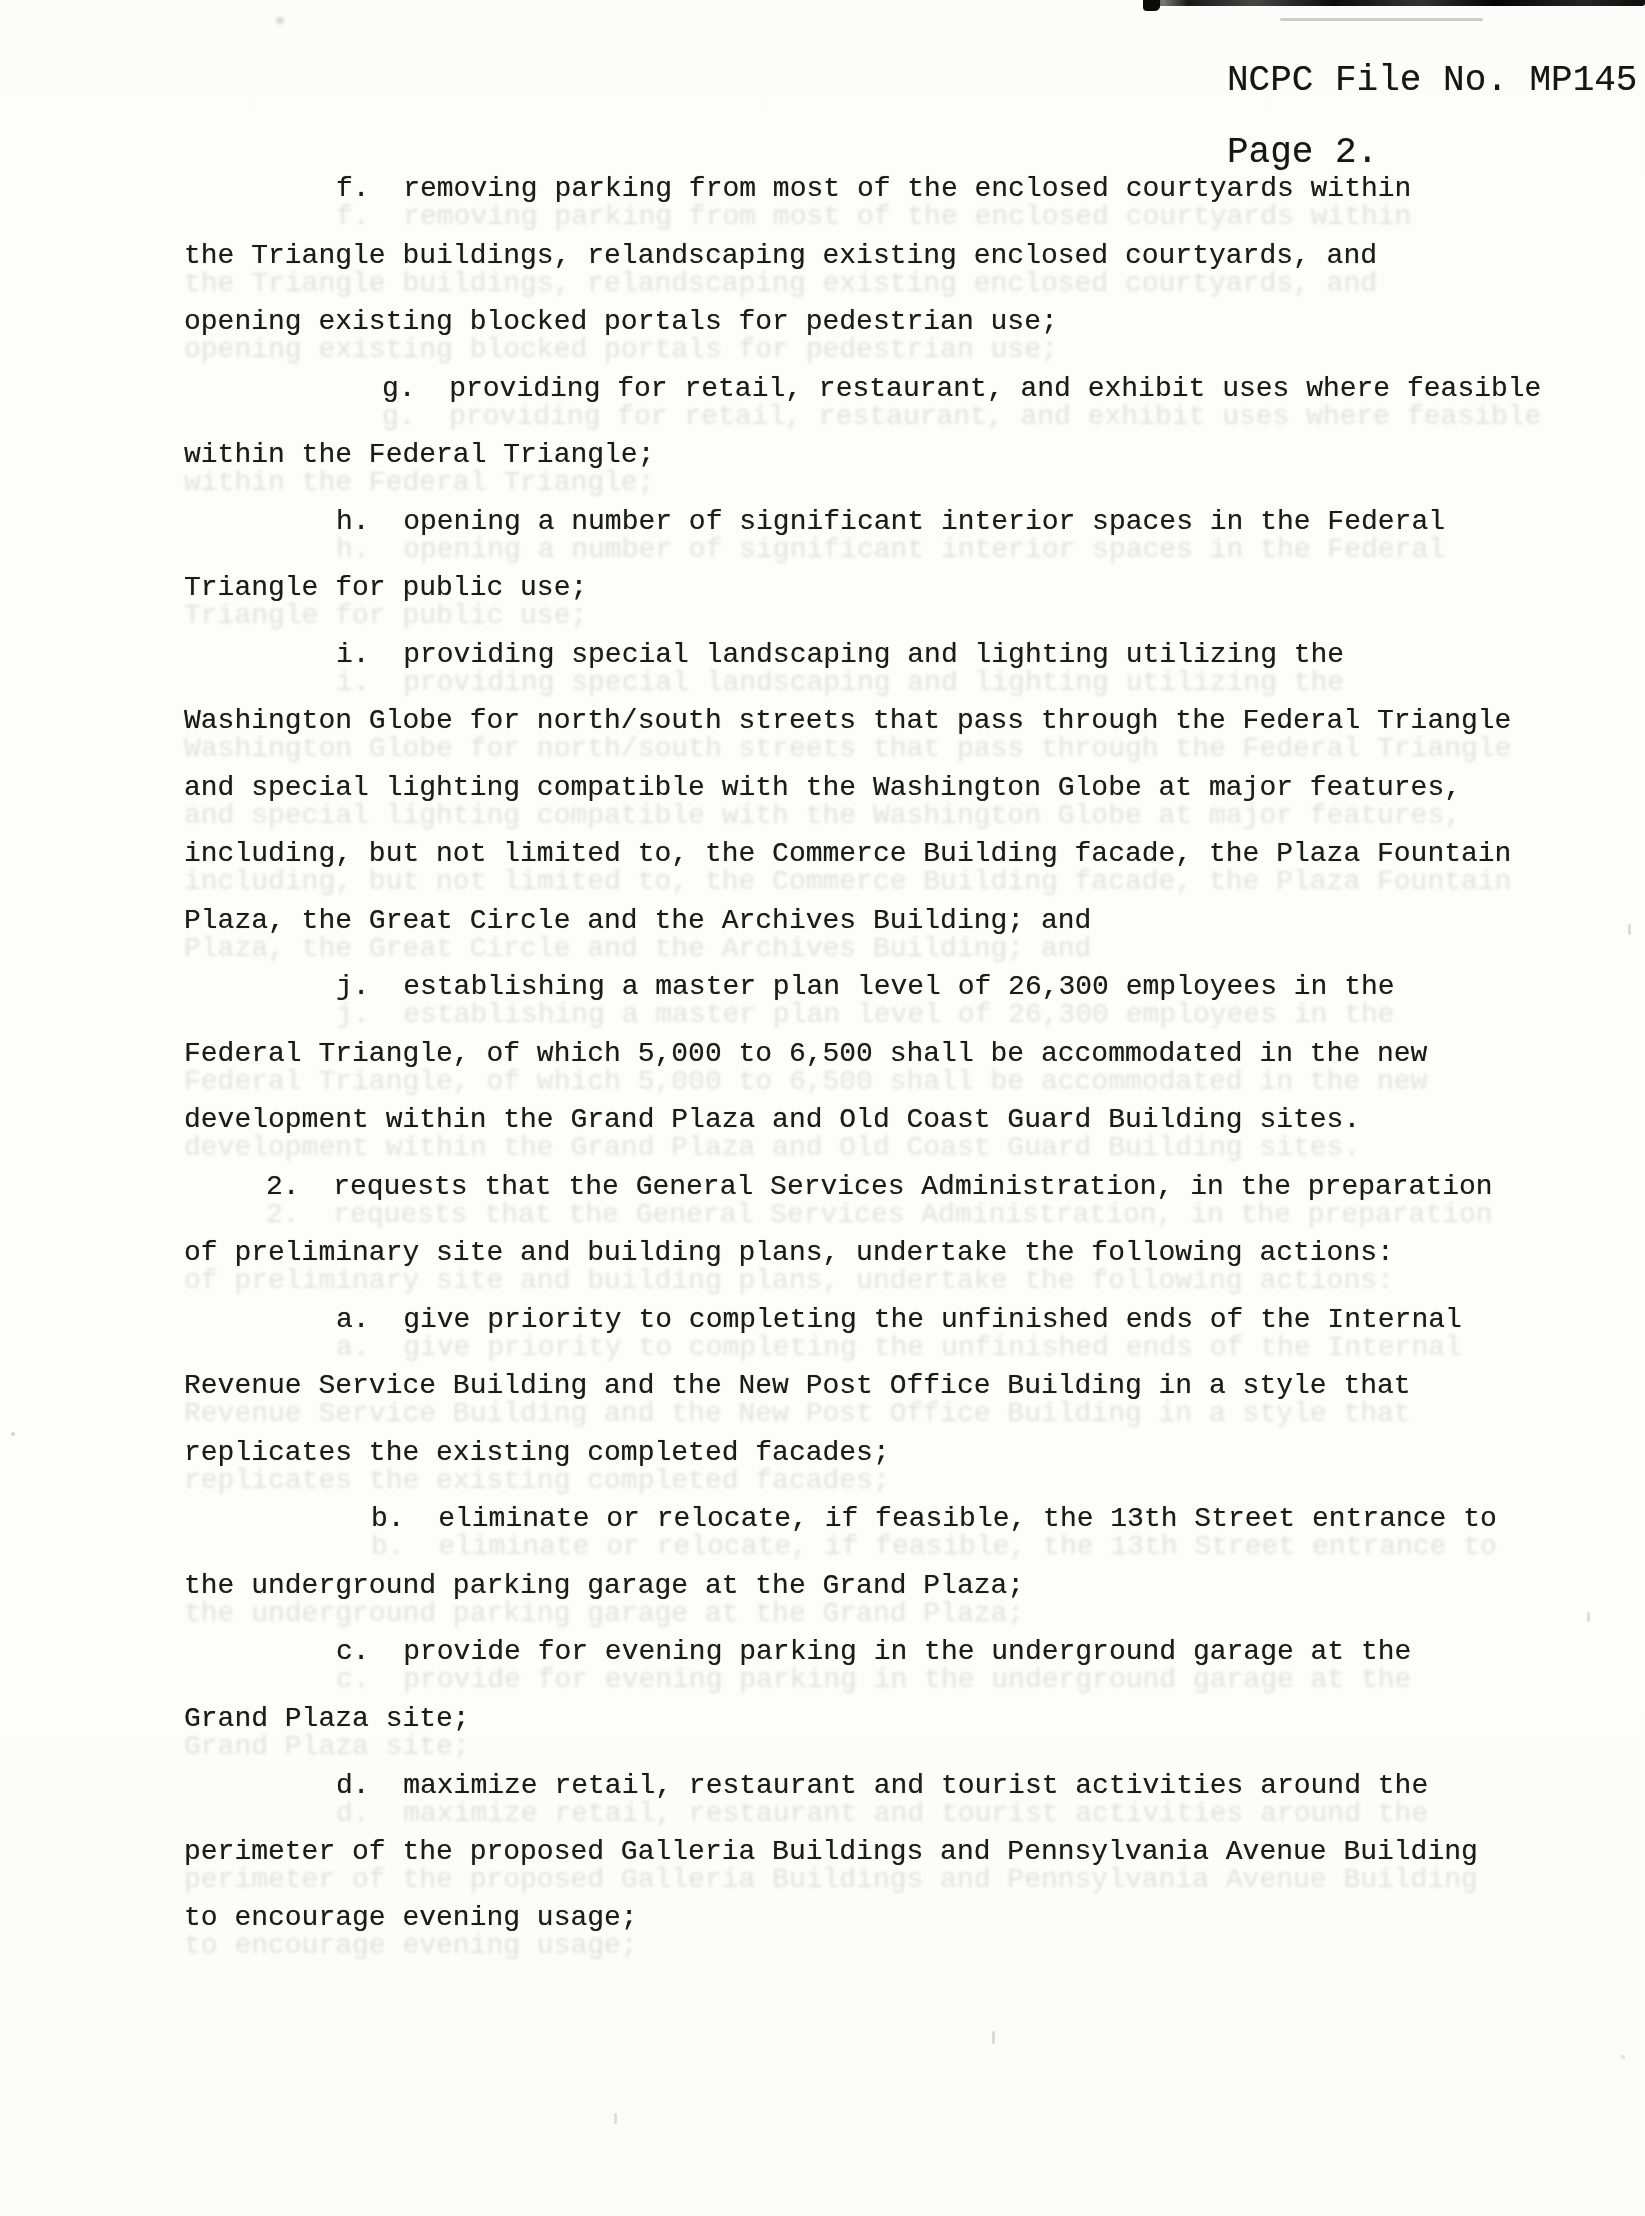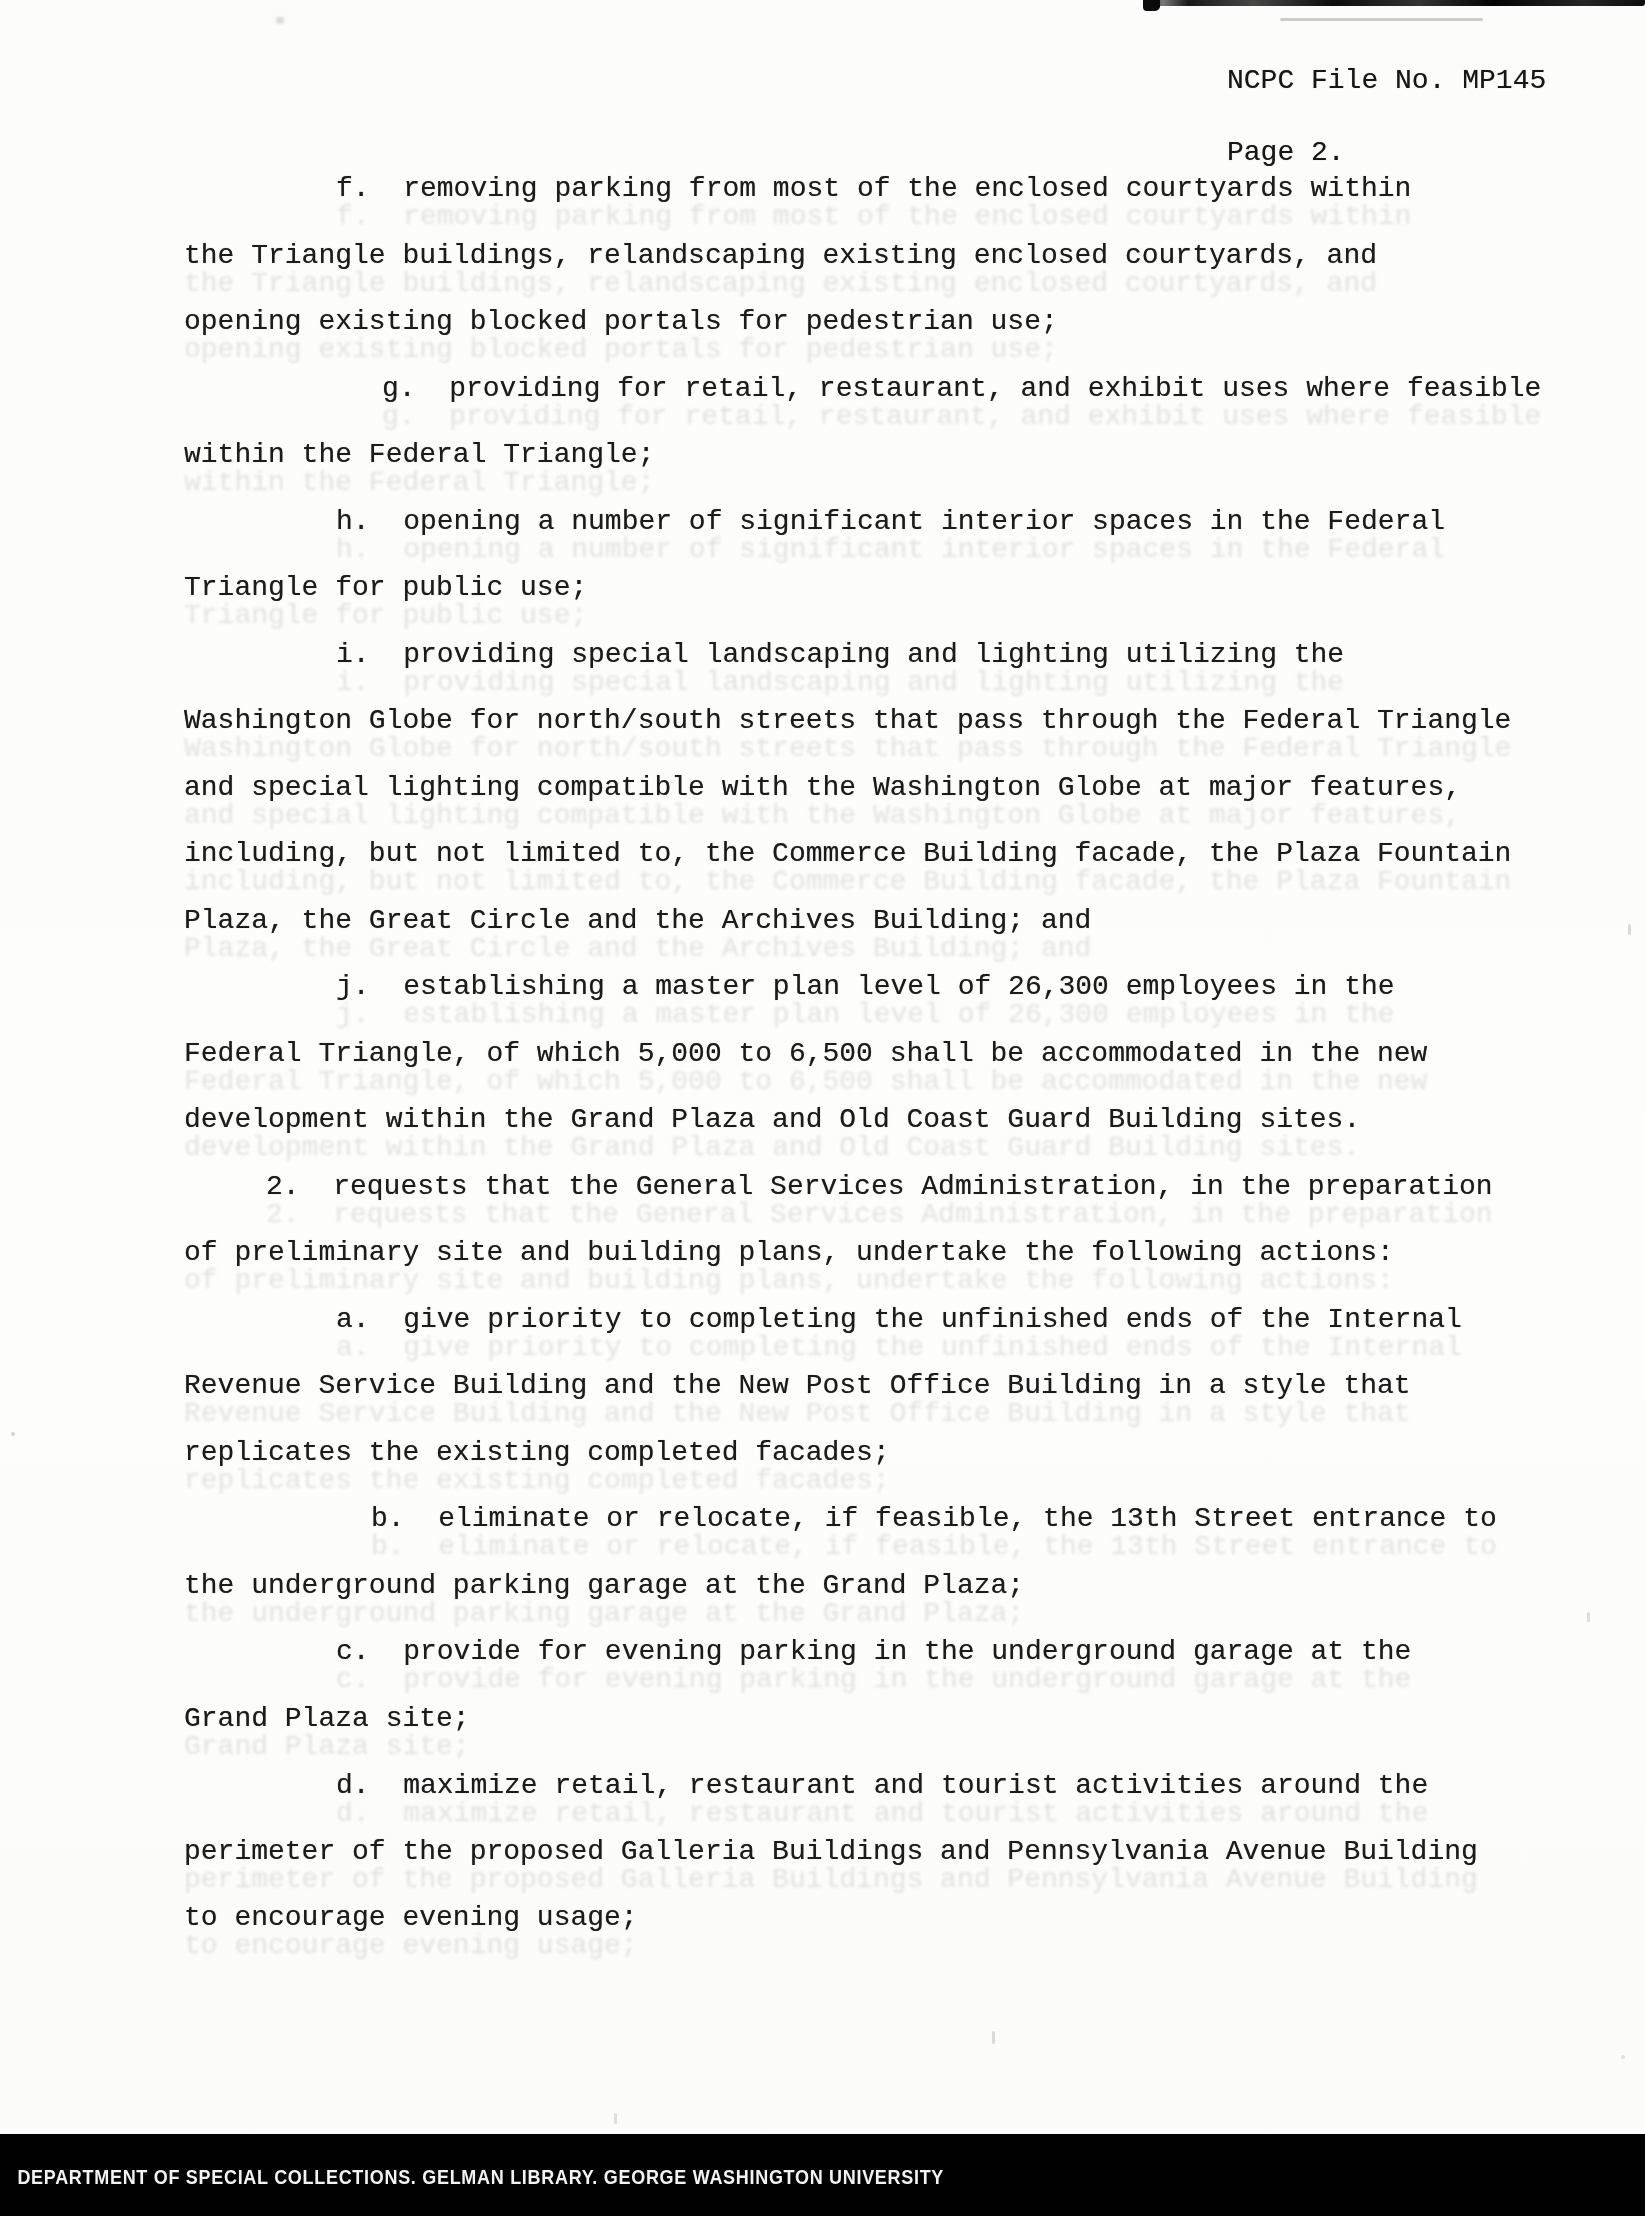--- a/index.html
+++ b/index.html
@@ -25,21 +25,21 @@
     color: #1b1b1b;
     
     text-shadow: 0 0 0.7px rgba(20,20,20,0.55), 0 28px 2.9px rgba(45,45,45,0.13);
     transform: none;
   }
 
   .tw-header {
     position: absolute;
     white-space: pre;
     font-family: "Liberation Mono", "DejaVu Sans Mono", monospace;
-    font-size: 28px;
+    font-size: 36px;
     line-height: 28px;
     color: #161616;
     text-shadow: 0 0 0.7px rgba(20,20,20,0.5);
   }
 
   
   .artifact-streak {
     position: absolute;
     top: 0; left: 1143px;
     width: 502px; height: 6.3px;
@@ -142,18 +142,15 @@
       <div class="tw-line" style="left: 184px; top: 1439px;">replicates the existing completed facades;</div>
       <div class="tw-line" style="left: 336px; top: 1505px; margin-left: 35px;">b.  eliminate or relocate, if feasible, the 13th Street entrance to</div>
       <div class="tw-line" style="left: 184px; top: 1572px;">the underground parking garage at the Grand Plaza;</div>
       <div class="tw-line" style="left: 336px; top: 1638px;">c.  provide for evening parking in the underground garage at the</div>
       <div class="tw-line" style="left: 184px; top: 1705px;">Grand Plaza site;</div>
       <div class="tw-line" style="left: 336px; top: 1772px;">d.  maximize retail, restaurant and tourist activities around the</div>
       <div class="tw-line" style="left: 184px; top: 1838px;">perimeter of the proposed Galleria Buildings and Pennsylvania Avenue Building</div>
       <div class="tw-line" style="left: 184px; top: 1904px;">to encourage evening usage;</div>
     </div>
 
-  <div id="footer-bar">
-    <div id="footer-label">DEPARTMENT OF SPECIAL COLLECTIONS. GELMAN LIBRARY. GEORGE WASHINGTON UNIVERSITY</div>
-  </div>
 
 </div>
 
 
 </body></html>

